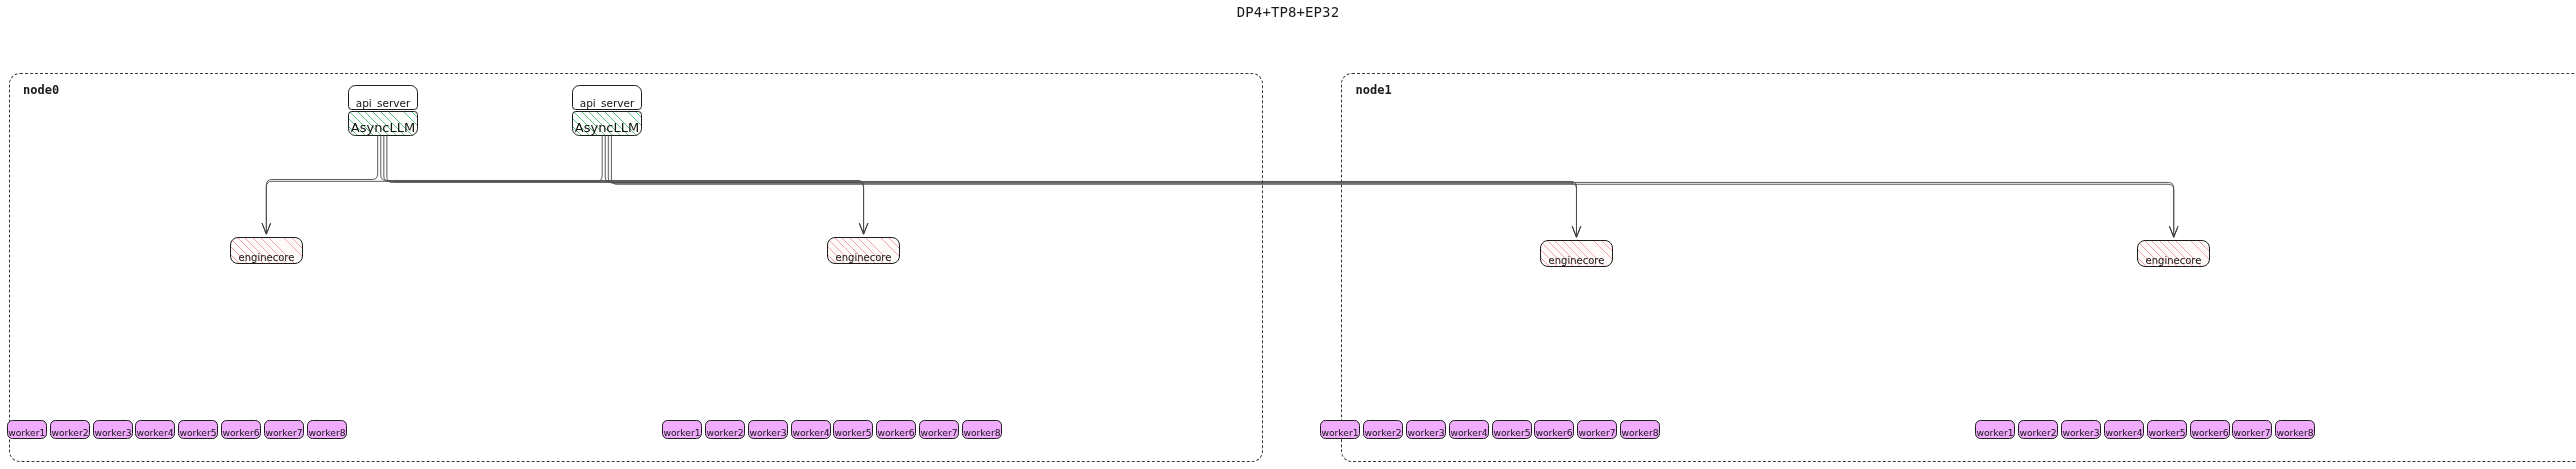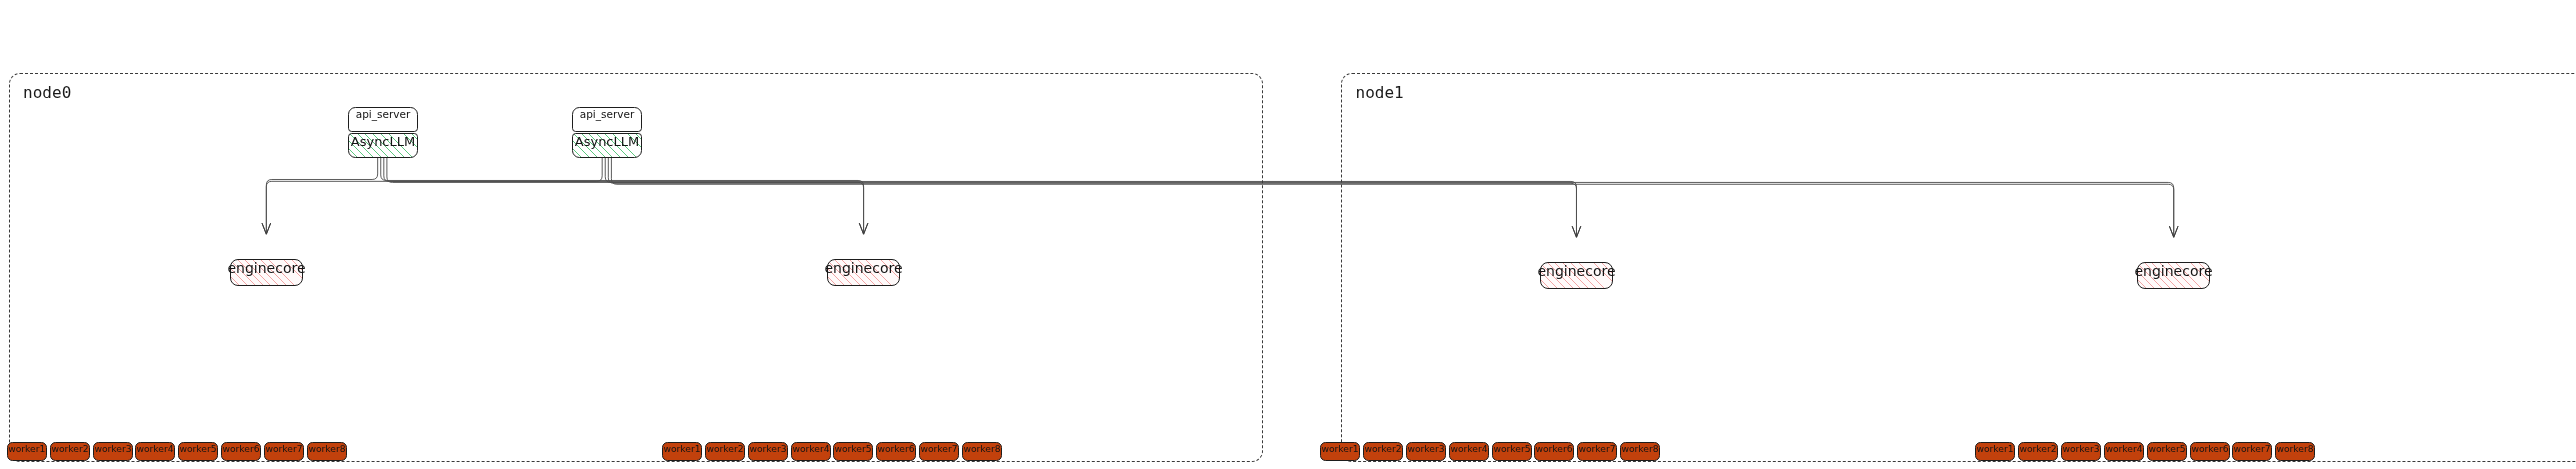--- a/index.html
+++ b/index.html
@@ -38,38 +38,38 @@
     position: absolute;
     border: 1.2px dashed #3a3a3a;
     border-radius: 11px;
     background: transparent;
     box-sizing: border-box;
   }
   .node-label {
     position: absolute;
     left: 13.5px;
     top: 8.6px;
-    font-size: 16px;
+    font-size: 12px;
     color: #1a1a1a;
     font-family: "DejaVu Sans Mono", "Liberation Mono", monospace;
     white-space: nowrap;
+    font-weight: bold;
   }
 
   
   .box {
     position: absolute;
     box-sizing: border-box;
     border: 1.4px solid #1d1d1d;
     display: flex;
-    align-items: flex-start;
+    align-items: flex-end;
     justify-content: center;
     color: #141414;
     white-space: nowrap;
     background-color: #ffffff;
-    margin-top: 22px;
   }
   .box .box-label { pointer-events: none; }
 
   
   .box-api {
     border-radius: 7.4px 7.4px 3.7px 3.7px;
     font-size: 10.5px;
     background: #ffffff;
   }
 
@@ -80,33 +80,33 @@
     background-color: #ffffff;
     background-image: repeating-linear-gradient(
         45deg,
         #5cc77f 0px, #5cc77f 0.7px,
         rgba(255,255,255,0) 0.7px, rgba(255,255,255,0) 5.5px);
   }
 
   
   .box-engine {
     border-radius: 8px;
-    font-size: 14px;
+    font-size: 10px;
     background-color: #fffafa;
     background-image: repeating-linear-gradient(
         45deg,
         #f2a6a6 0px, #f2a6a6 0.7px,
         rgba(255,255,255,0) 0.7px, rgba(255,255,255,0) 5.5px);
   }
 
   
   .box-worker {
     border-radius: 5.5px;
     font-size: 9.2px;
-    background: #c2410c;
+    background: #f0abfc;
     border-width: 1.2px;
   }
 
   
   #edge-layer {
     position: absolute;
     left: 0; top: 0;
     width: 2576px;
     height: 469px;
     pointer-events: none;
@@ -120,20 +120,21 @@
     fill: none;
     stroke: #3c3c3c;
     stroke-width: 1.6px;
   }
 </style>
 </head>
 <body>
 
 <div id="canvas">
 
+  <div id="diagram-title">DP4+TP8+EP32</div>
 
   <svg id="edge-layer" viewBox="0 0 4188 763" preserveAspectRatio="none">
       <path d="M 614 220 L 614 283 Q 614 292 605 292 L 442 292 Q 433 292 433 301 L 433 379" class="edge"></path>
       <path d="M 426 363 L 433 381 L 440 363" class="arrowhead"></path>
       <path d="M 619 220 L 619 284.6 Q 619 293.6 628 293.6 L 1395 293.6 Q 1404 293.6 1404 302.6 L 1404 379" class="edge"></path>
       <path d="M 1397 363 L 1404 381 L 1411 363" class="arrowhead"></path>
       <path d="M 624 220 L 624 286.2 Q 624 295.2 633 295.2 L 2554 295.2 Q 2563 295.2 2563 304.2 L 2563 384" class="edge"></path>
       <path d="M 2556 368 L 2563 386 L 2570 368" class="arrowhead"></path>
       <path d="M 629 220 L 629 287.8 Q 629 296.8 638 296.8 L 3525 296.8 Q 3534 296.8 3534 305.8 L 3534 384" class="edge"></path>
       <path d="M 3527 368 L 3534 386 L 3541 368" class="arrowhead"></path>

